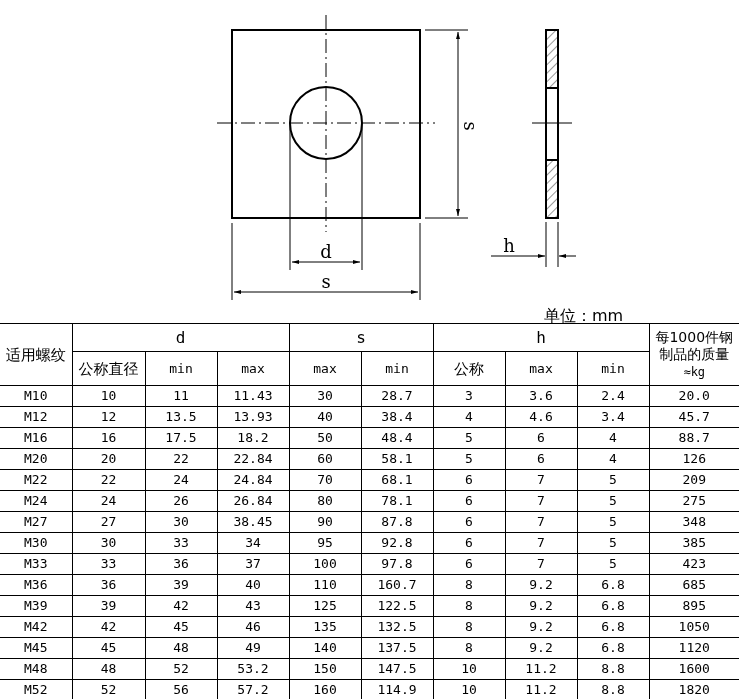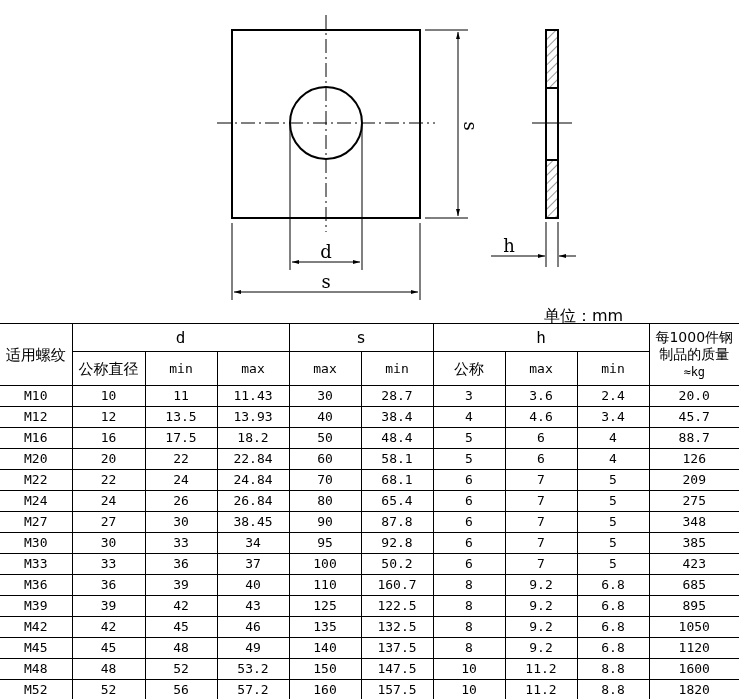--- a/index.html
+++ b/index.html
@@ -175,21 +175,21 @@
         <td>7</td>
         <td>5</td>
         <td>209</td>
       </tr>
       <tr>
         <td>M24</td>
         <td>24</td>
         <td>26</td>
         <td>26.84</td>
         <td>80</td>
-        <td>65.4</td>
+        <td>78.1</td>
         <td>6</td>
         <td>7</td>
         <td>5</td>
         <td>275</td>
       </tr>
       <tr>
         <td>M27</td>
         <td>27</td>
         <td>30</td>
         <td>38.45</td>
@@ -211,21 +211,21 @@
         <td>7</td>
         <td>5</td>
         <td>385</td>
       </tr>
       <tr>
         <td>M33</td>
         <td>33</td>
         <td>36</td>
         <td>37</td>
         <td>100</td>
-        <td>50.2</td>
+        <td>97.8</td>
         <td>6</td>
         <td>7</td>
         <td>5</td>
         <td>423</td>
       </tr>
       <tr>
         <td>M36</td>
         <td>36</td>
         <td>39</td>
         <td>40</td>
@@ -283,20 +283,20 @@
         <td>11.2</td>
         <td>8.8</td>
         <td>1600</td>
       </tr>
       <tr>
         <td>M52</td>
         <td>52</td>
         <td>56</td>
         <td>57.2</td>
         <td>160</td>
-        <td>157.5</td>
+        <td>114.9</td>
         <td>10</td>
         <td>11.2</td>
         <td>8.8</td>
         <td>1820</td>
       </tr>
     </tbody>
 </table>
 
 </body></html>

